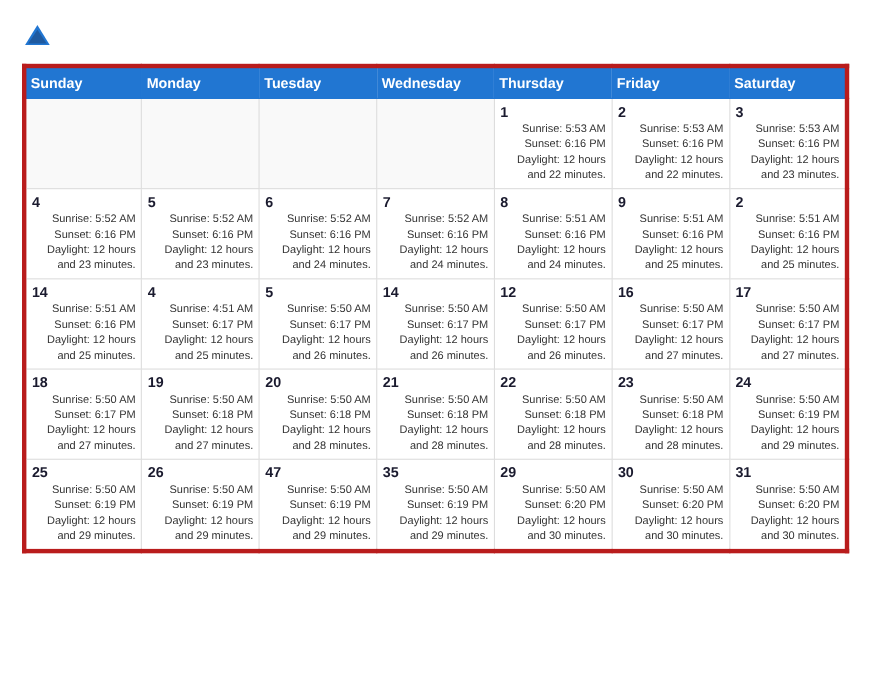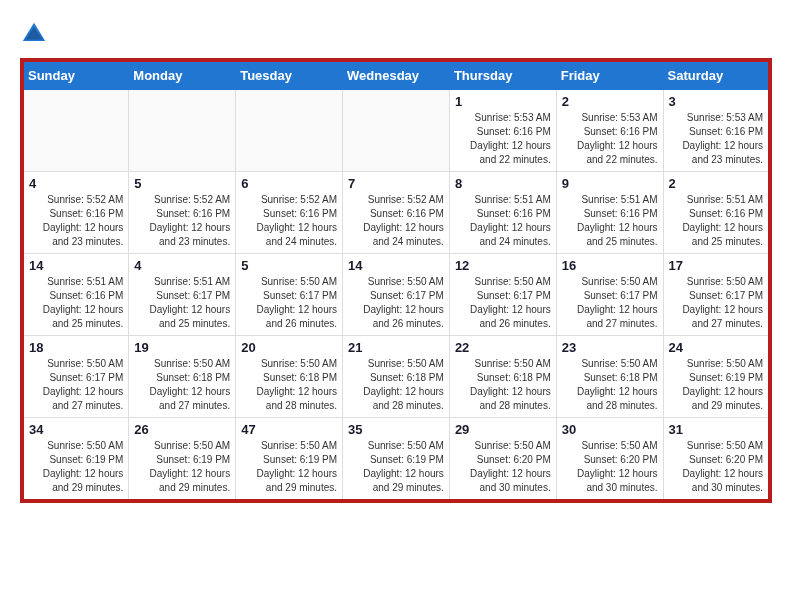--- a/index.html
+++ b/index.html
@@ -207,21 +207,21 @@
       <tr>
         <td>
           <div class="day-number">14</div>
           <div class="day-info">Sunrise: 5:51 AM
 Sunset: 6:16 PM
 Daylight: 12 hours
 and 25 minutes.</div>
         </td>
         <td>
           <div class="day-number">4</div>
-          <div class="day-info">Sunrise: 5:51 AM
+          <div class="day-info">Sunrise: 4:51 AM
 Sunset: 6:17 PM
 Daylight: 12 hours
 and 25 minutes.</div>
         </td>
         <td>
           <div class="day-number">5</div>
           <div class="day-info">Sunrise: 5:50 AM
 Sunset: 6:17 PM
 Daylight: 12 hours
 and 26 minutes.</div>
@@ -301,21 +301,21 @@
         <td>
           <div class="day-number">24</div>
           <div class="day-info">Sunrise: 5:50 AM
 Sunset: 6:19 PM
 Daylight: 12 hours
 and 29 minutes.</div>
         </td>
       </tr>
       <tr>
         <td>
-          <div class="day-number">34</div>
+          <div class="day-number">25</div>
           <div class="day-info">Sunrise: 5:50 AM
 Sunset: 6:19 PM
 Daylight: 12 hours
 and 29 minutes.</div>
         </td>
         <td>
           <div class="day-number">26</div>
           <div class="day-info">Sunrise: 5:50 AM
 Sunset: 6:19 PM
 Daylight: 12 hours

